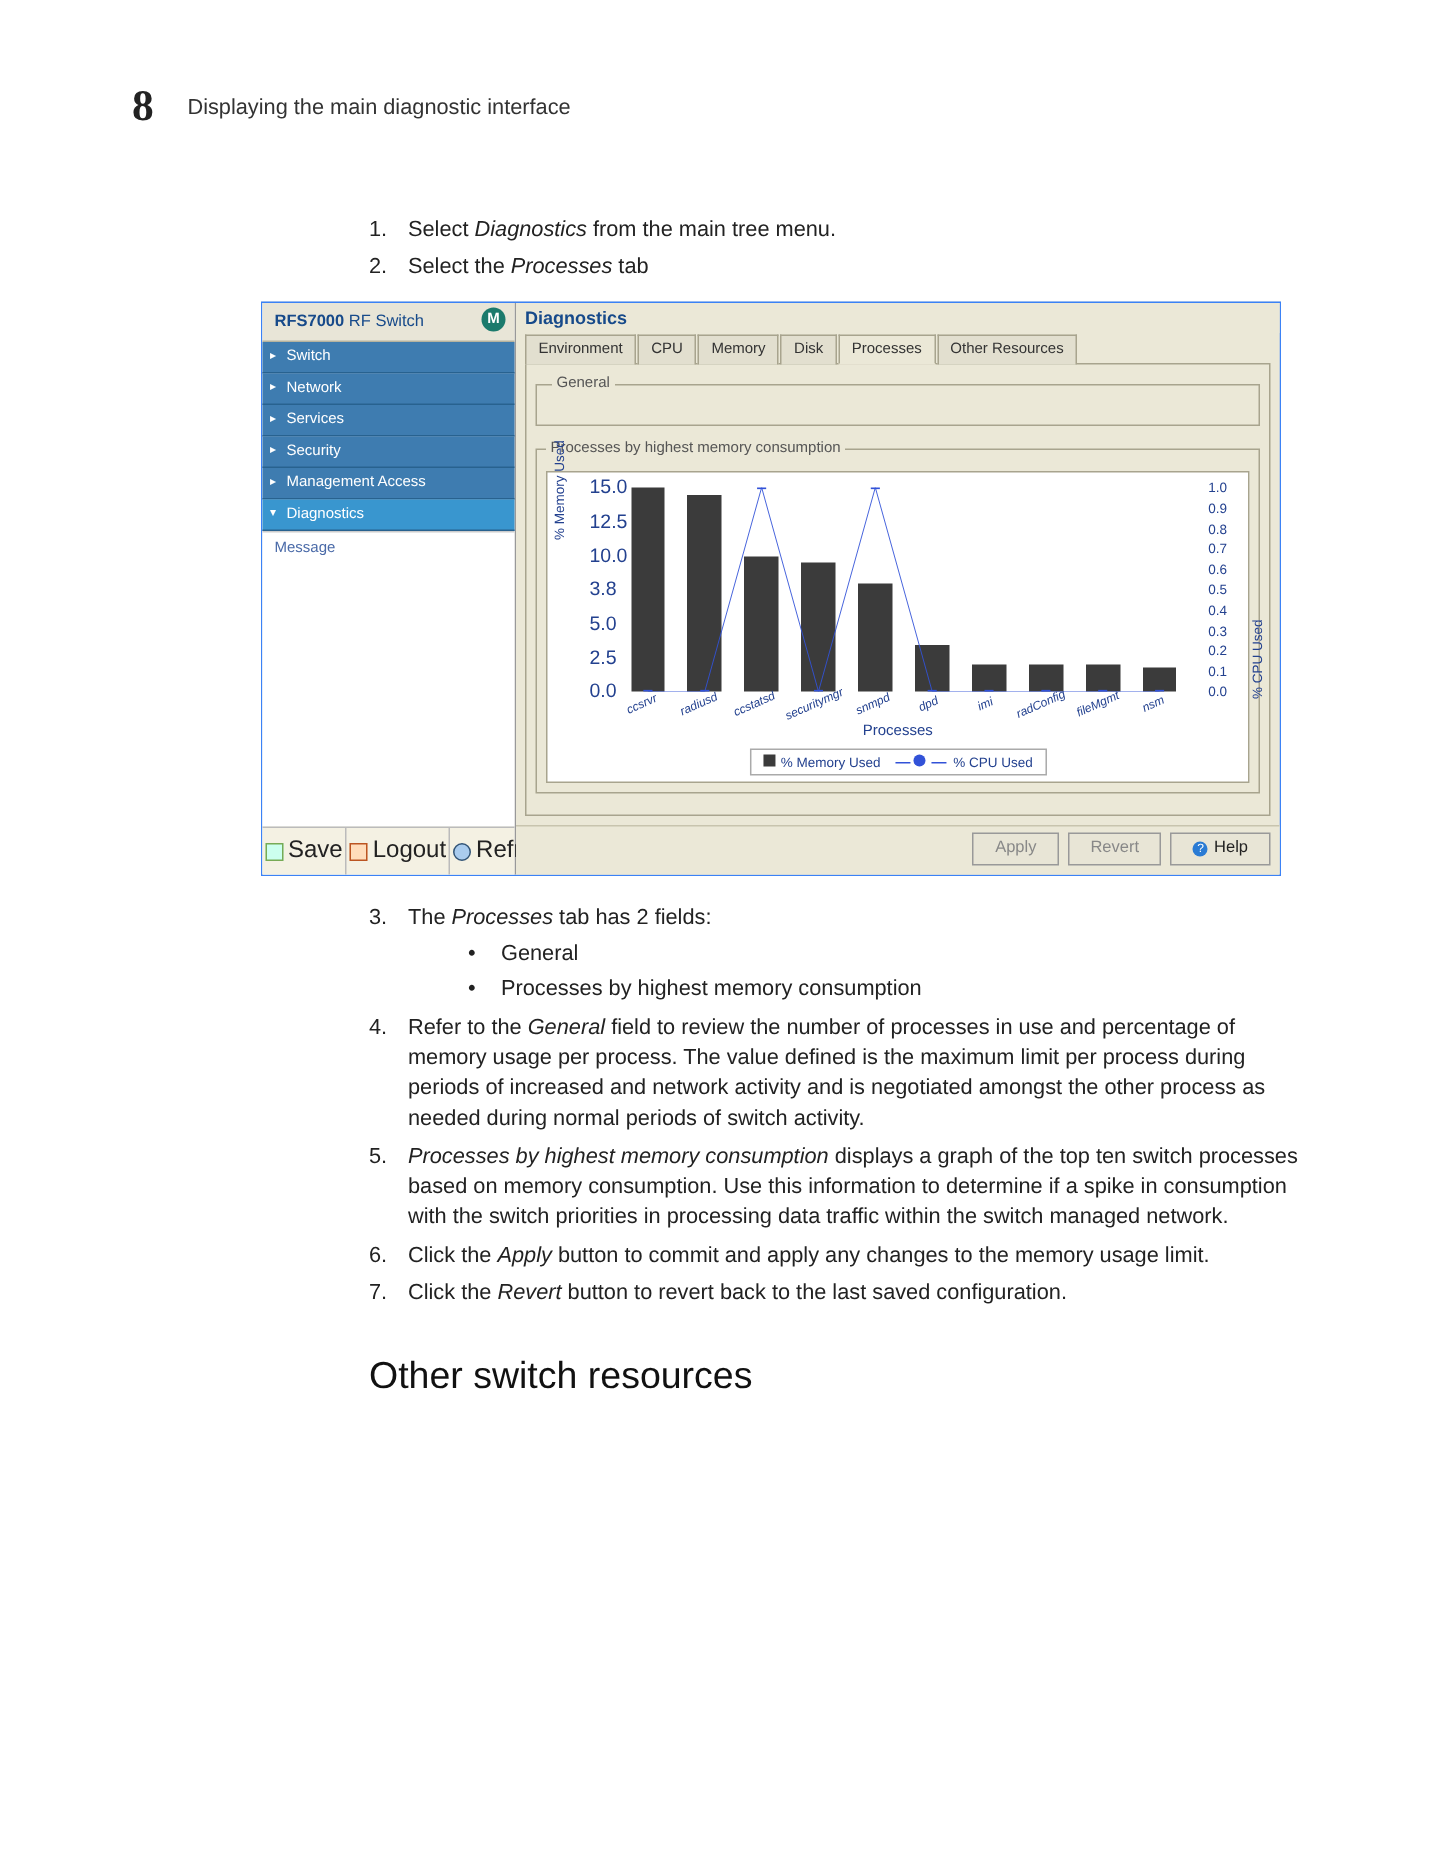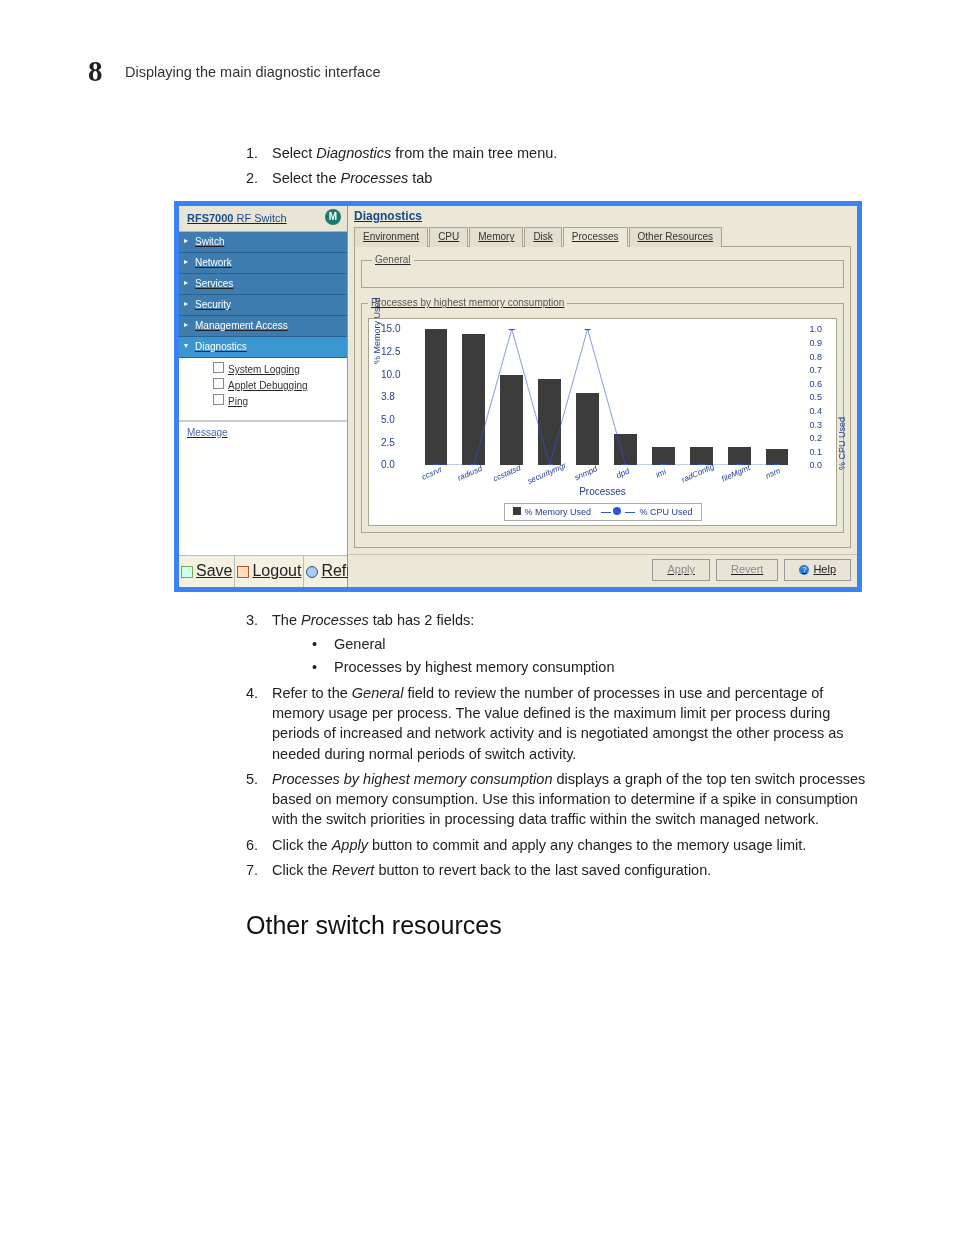--- a/index.html
+++ b/index.html
@@ -47,26 +47,25 @@
     font-stretch: condensed;
     font-size: 25px;
     margin: 28px 0 12px 0;
     color: #111;
   }
 
   
   .shot {
     width: 678px;
     margin: 12px 0 18px -72px;
-    border: 5px solid #3b82f6;
+    border: 1px solid #3b82f6;
     background: #ebe8d7;
     font-family: Tahoma, Arial, sans-serif;
     font-size: 10px;
     position: relative;
-    text-decoration: underline;
   }
   .shot-row { display: flex; }
   
   .sb {
     width: 168px;
     background: #fff;
     border-right: 1px solid #999;
     display: flex;
     flex-direction: column;
   }
@@ -202,21 +201,21 @@
     transform: rotate(-90deg); transform-origin:right top;
     font-size: 9px; color:#23418f; white-space:nowrap;
   }
   .plot {
     position:absolute; left: 48px; right: 40px; top: 10px; bottom: 60px;
   }
   .plot .bars { position:absolute; inset:0; display:flex; align-items:flex-end;}
   .plot .barcell { flex:1; display:flex; justify-content:center; align-items:flex-end; height:100%;}
   .plot .bar { width: 60%; background:#3b3b3b;}
   .plot svg.lines { position:absolute; inset:0; width:100%; height:100%; }
-  .yt { position:absolute; left:12px; font-size:10px; color:#23418f; transform:translateY(-50%);}
+  .yt { position:absolute; left:28px; font-size:13px; color:#23418f; transform:translateY(-50%);}
   .y2t { position:absolute; right:14px; font-size:9px; color:#23418f; transform:translateY(-50%);}
   .xlabels {
     position:absolute; left:48px; right:40px; bottom:28px; height:30px; display:flex;
   }
   .xlabels .xl {
     flex:1; font-size:8px; color:#23418f; font-style:italic; text-align:center;
     transform: rotate(-24deg); transform-origin: center; white-space:nowrap;
   }
   .xtitle { position:absolute; bottom:26px; left:0; right:0; text-align:center; font-size:10px; color:#23418f;}
   .chart-legend {
@@ -261,25 +260,20 @@
             <span class="bold">RFS7000</span><span> RF Switch</span>
             <span class="logo">M</span>
           </div>
           <div id="sb-items">
               <div class="sb-item">Switch</div>
               <div class="sb-item">Network</div>
               <div class="sb-item">Services</div>
               <div class="sb-item">Security</div>
               <div class="sb-item">Management Access</div>
               <div class="sb-item open">Diagnostics</div>
-            </div>
-          <div class="sb-sub" id="sb-sub">
-              <div class="tree-ln"><span class="sq"></span>System Logging</div>
-              <div class="tree-ln"><span class="sq"></span>Applet Debugging</div>
-              <div class="tree-ln"><span class="sq"></span>Ping</div>
             </div>
 
           <div class="sb-msg">
             <div class="sb-legend">Message</div>
           </div>
           <div class="sb-foot">
             <div class="btn">
                 <span class="ic ic-save"></span>
                 <span>Save</span>
               </div>

